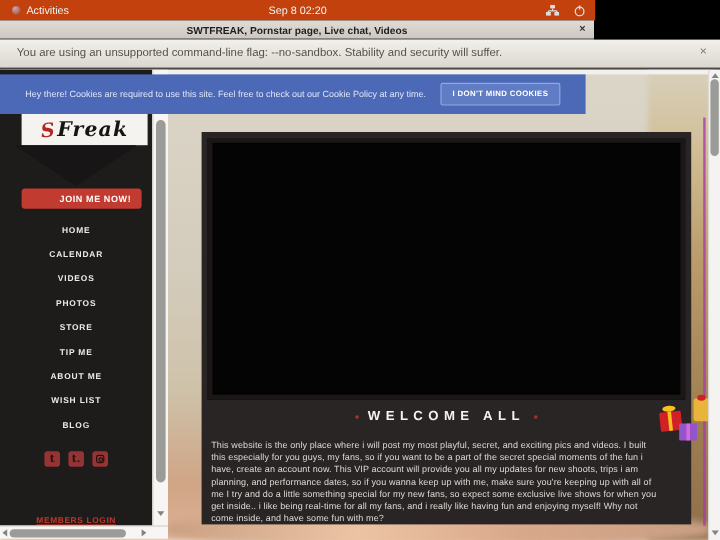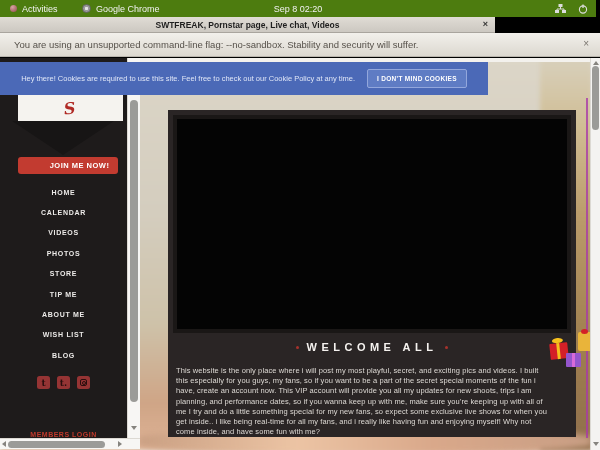--- a/index.html
+++ b/index.html
@@ -1,21 +1,21 @@
 <!DOCTYPE html>
 <html><head>
 <meta charset="utf-8">
 <style>
   html,body{margin:0;padding:0;background:#222;}
   *{box-sizing:border-box;}
   .screen{position:relative;width:600px;height:450px;background:#000;overflow:hidden;
           font-family:"Liberation Sans",sans-serif;}
 
   
-  .topbar{position:absolute;left:0;top:0;width:596px;height:17px;background:#4d7c0f;
+  .topbar{position:absolute;left:0;top:0;width:496px;height:17px;background:#c2410c;
           color:#f2f2f2;font-size:9px;}
   .topbar .activities{position:absolute;left:10px;top:0;height:17px;display:flex;align-items:center;gap:5px;}
   .orb{width:7px;height:7px;border-radius:50%;background:radial-gradient(circle at 35% 30%,#d9a4a4,#8e4a4a);}
   .topbar .appmenu{position:absolute;left:82px;top:0;height:17px;display:flex;align-items:center;gap:5px;}
   .chrome-orb{width:9px;height:9px;border-radius:50%;
               background:radial-gradient(circle,#e5e5e5 0 28%,#9a9a9a 32% 100%);border:1px solid #666;}
   .topbar .clock{position:absolute;left:50%;top:0;transform:translateX(-50%);height:17px;display:flex;align-items:center;}
   .topbar .sysicons{position:absolute;right:8px;top:0;height:17px;display:flex;align-items:center;gap:12px;}
 
   
@@ -118,24 +118,20 @@
 </head>
 <body>
 
 <div class="screen">
 
   <div class="topbar">
     <div class="activities">
       <span class="orb"></span>
       <span>Activities</span>
     </div>
-    <div class="appmenu">
-      <span class="chrome-orb"></span>
-      <span>Google Chrome</span>
-    </div>
     <div class="clock">
       <span>Sep 8 02:20</span>
     </div>
     <div class="sysicons">
       <svg class="icon-svg" width="11" height="10" viewBox="0 0 11 10">
         <rect x="3.5" y="0" width="4" height="3" fill="#ddd"></rect>
         <rect x="0" y="6" width="4" height="3" fill="#ddd"></rect>
         <rect x="7" y="6" width="4" height="3" fill="#ddd"></rect>
         <path d="M5.5 3 v2 M2 5 h7 M2 5 v1 M9 5 v1" stroke="#ddd" stroke-width="1" fill="none"></path>
       </svg>
@@ -159,20 +155,21 @@
   <div class="viewport">
     <div class="pagebg"></div>
     <div class="bg-rightcol"></div>
     <div class="bg-bottomskin"></div>
     <div class="page-top-strip"></div>
     <div class="purple-line"></div>
 
     <div class="sidebar">
       <div class="logo-box">
         <span class="logo-prefix">S</span>
+        <span class="logo-text">Freak</span>
       </div>
       <div class="chevron"></div>
       <button class="join-btn">JOIN ME NOW!</button>
 
       <div class="menu">
         <div class="menu-item">HOME</div>
         <div class="menu-item">CALENDAR</div>
         <div class="menu-item">VIDEOS</div>
         <div class="menu-item">PHOTOS</div>
         <div class="menu-item">STORE</div>

